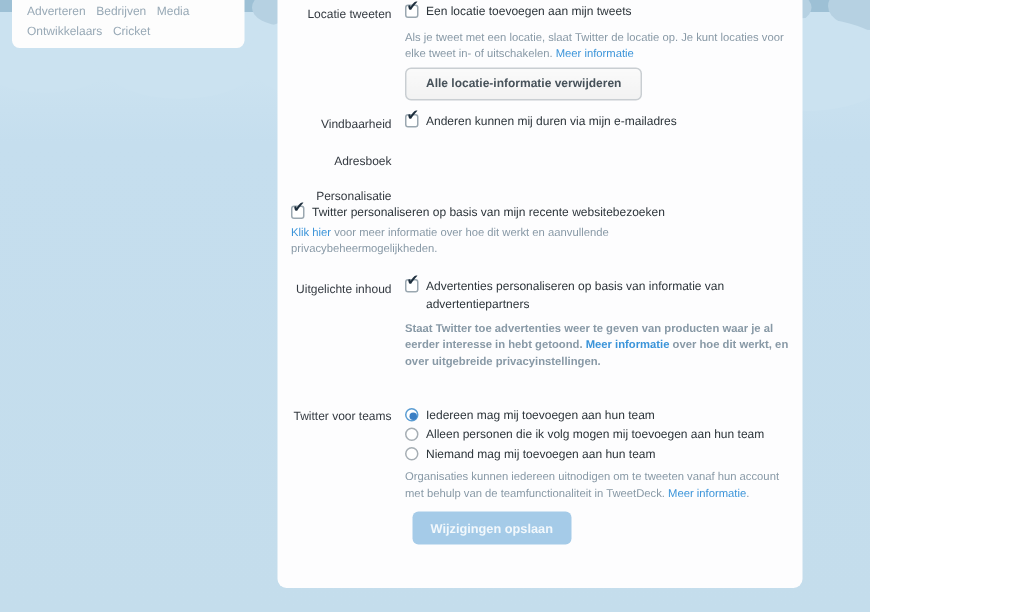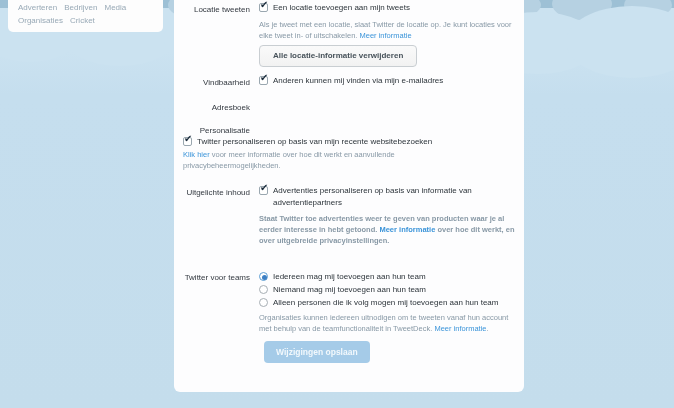--- a/index.html
+++ b/index.html
@@ -1,35 +1,35 @@
 <!DOCTYPE html>
 <html><head>
 <meta charset="utf-8">
 <style>
   * { margin:0; padding:0; box-sizing:border-box; }
   html,body { font-family:"Liberation Sans", sans-serif; }
   #app {
-    position:relative; width:674px; height:408px; overflow:hidden;
+    position:relative; width:580px; height:408px; overflow:hidden;
     background:linear-gradient(180deg, #cbe2f0 0px, #cbe2f0 52px, #c5deee 95px, #c4ddec 100%);
   }
   
   .cloud-band { position:absolute; top:0; left:0; width:674px; height:8px; background:#9dc0d5; }
   .puff { position:absolute; border-radius:50%; }
   .puff.dark { background:#b6d1e2; }
   .puff.light { background:#cbe2f0; }
   
   .footer-card {
     position:absolute; left:8px; top:-9px; width:155px; padding:12px 10px 6px 10px;
     background:#fdfdfd; border-radius:0 0 5px 5px; z-index:3;
   }
   .footer-links { display:flex; flex-wrap:wrap; column-gap:7px; row-gap:3px; }
   .footer-links a { font-size:8px; color:#98a9b6; text-decoration:none; line-height:10px; cursor:pointer; }
   
   .panel {
-    position:absolute; left:174px; top:0; width:350px; height:392px;
+    position:absolute; left:185px; top:0; width:350px; height:392px;
     background:#fdfdfe; border-radius:0 0 6px 6px; z-index:3; overflow:hidden;
     padding:0 5px 0 0;
   }
   .row { display:flex; }
   .row .label {
     width:76px; flex:none; text-align:right; padding-right:0;
     font-size:8px; color:#333940; padding-top:2px; line-height:11px;
   }
   .row .controls { flex:1; padding-left:9px; max-width:269px; }
   .r1 { margin-top:2px; } .r2 { margin-top:8px; } .r3 { margin-top:7px; }
@@ -91,21 +91,21 @@
     <div class="puff light" style="left:372px;top:9px;width:112px;height:60px;"></div>
     <div class="puff light" style="left:478px;top:12px;width:120px;height:62px;"></div>
     <div class="puff light" style="left:566px;top:6px;width:132px;height:72px;"></div>
   </div>
 
   <div class="footer-card">
     <div class="footer-links">
       <a>Adverteren</a>
       <a>Bedrijven</a>
       <a>Media</a>
-      <a>Organisaties</a>
+      <a>Ontwikkelaars</a>
       <a>Cricket</a>
     </div>
   </div>
 
   <div class="panel">
 
     <div class="row r1">
       <div class="label">Locatie tweeten</div>
       <div class="controls">
         <div class="check-line">
@@ -119,21 +119,21 @@
       </div>
     </div>
 
     <div class="row r2">
       <div class="label">Vindbaarheid</div>
       <div class="controls">
         <div class="check-line">
           <span class="cb checked">
               <span class="tick">✔</span>
             </span>
-          <span>Anderen kunnen mij vinden via mijn e-mailadres</span>
+          <span>Anderen kunnen mij duren via mijn e-mailadres</span>
         </div>
       </div>
     </div>
 
     <div class="row r3">
       <div class="label" style="padding-top:7px;">Adresboek</div>
     </div>
 
     <div class="row r4">
       <div class="label">Personalisatie</div>
@@ -163,25 +163,25 @@
 
     <div class="row r6">
       <div class="label">Twitter voor teams</div>
       <div class="controls">
         <div class="radio-line">
           <span class="radio selected"></span>
           <span>Iedereen mag mij toevoegen aan hun team</span>
         </div>
         <div class="radio-line">
           <span class="radio"></span>
-          <span>Niemand mag mij toevoegen aan hun team</span>
+          <span>Alleen personen die ik volg mogen mij toevoegen aan hun team</span>
         </div>
         <div class="radio-line">
           <span class="radio"></span>
-          <span>Alleen personen die ik volg mogen mij toevoegen aan hun team</span>
+          <span>Niemand mag mij toevoegen aan hun team</span>
         </div>
         <div class="desc d6"><span>Organisaties kunnen iedereen uitnodigen om te tweeten vanaf hun account met behulp van de teamfunctionaliteit in TweetDeck. </span><a>Meer informatie</a><span>.</span></div>
       </div>
     </div>
 
     <div class="save-row">
       <span class="btn-save">Wijzigingen opslaan</span>
     </div>
 
   </div>

